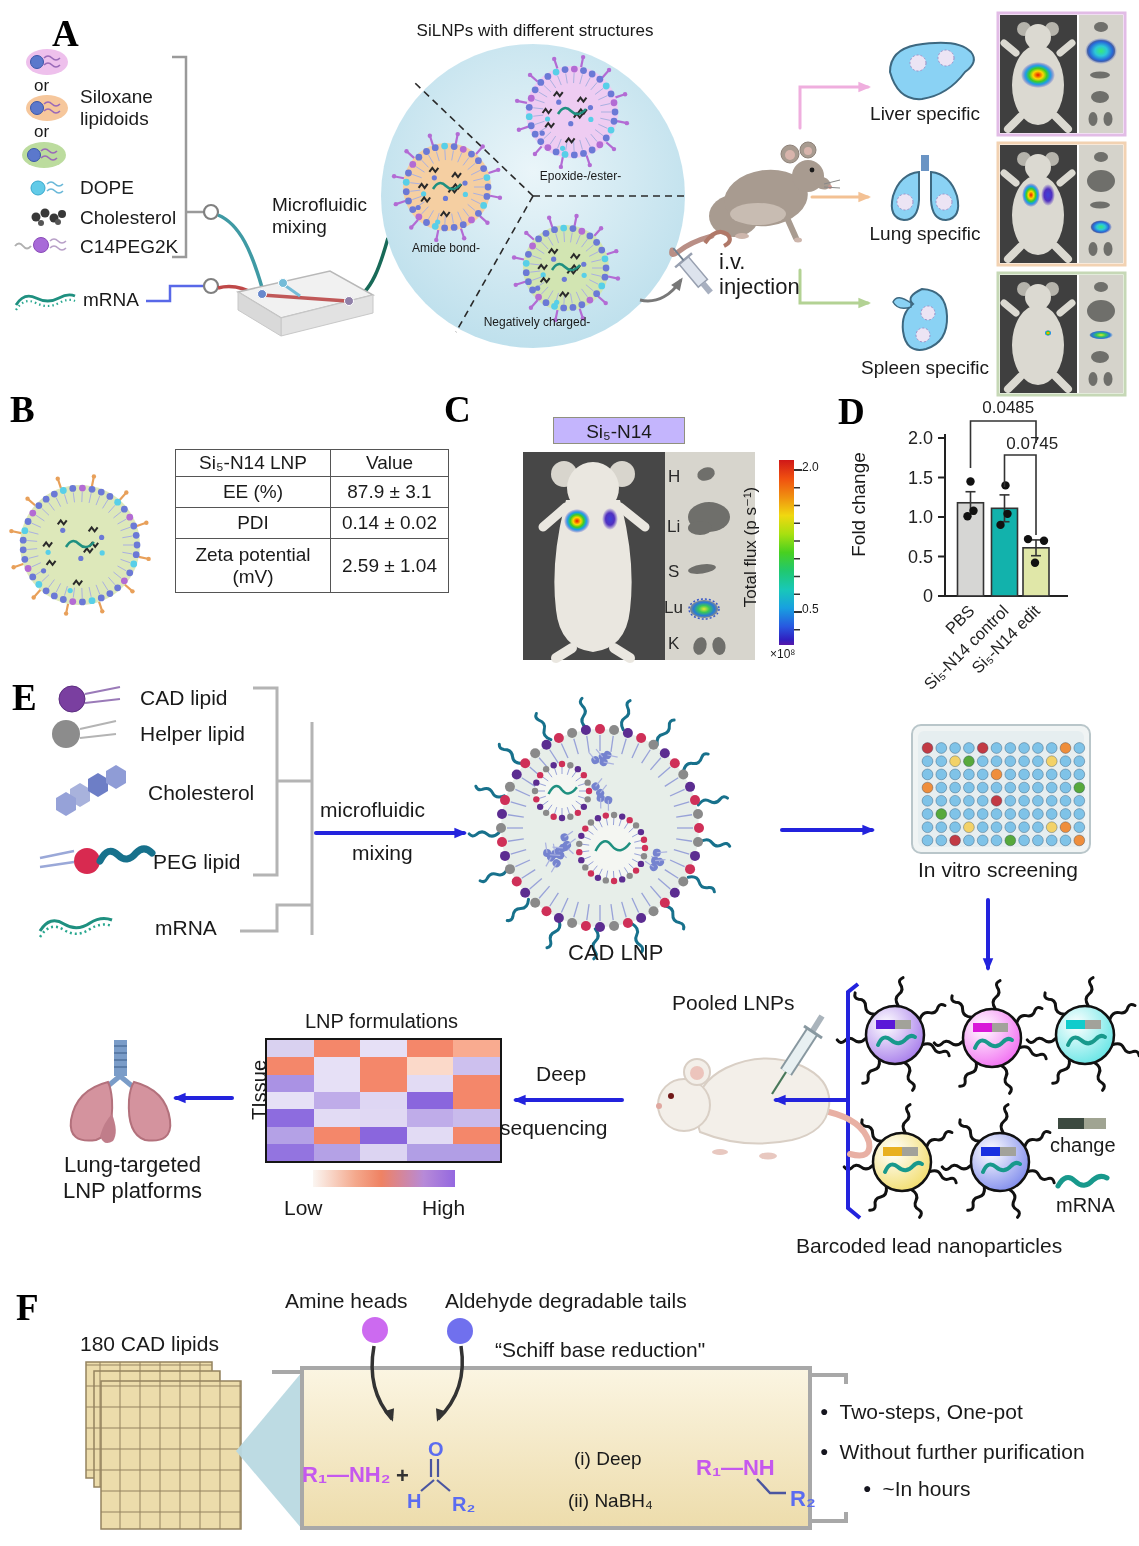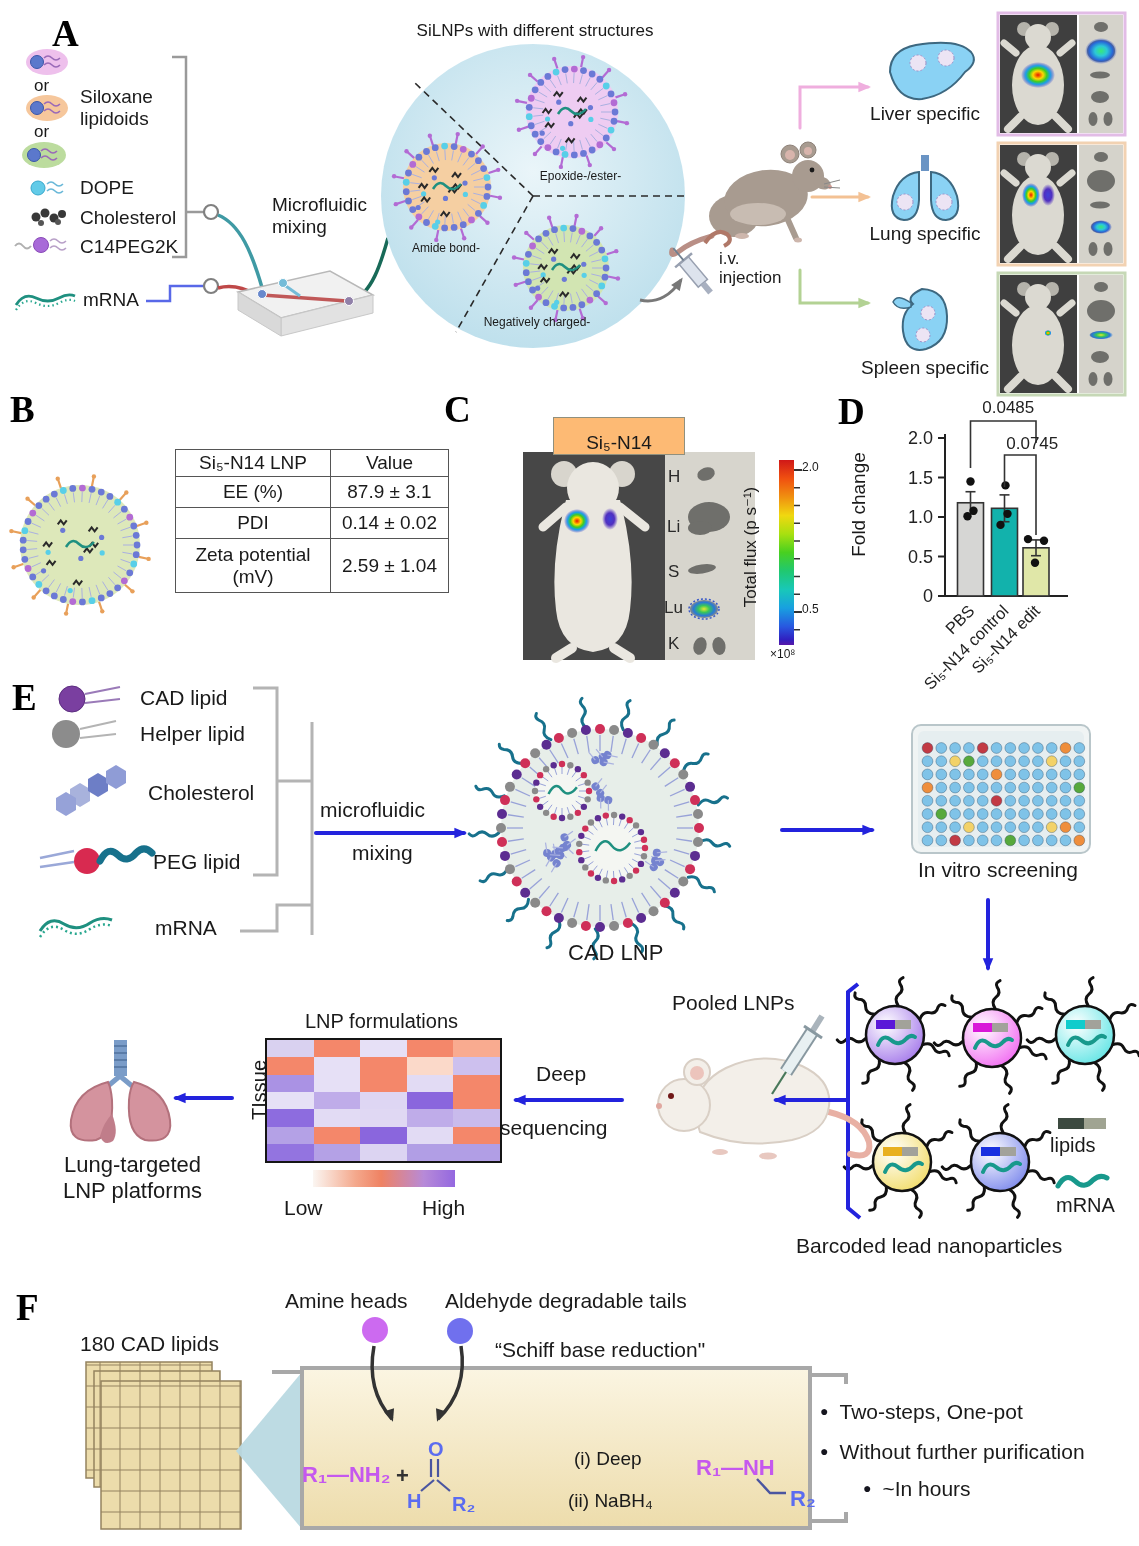--- a/index.html
+++ b/index.html
@@ -1,28 +1,28 @@
 <!DOCTYPE html>
 <html><head>
 <meta charset="utf-8">
 <style>
   html,body{margin:0;padding:0;background:#fff}
   #fig{position:relative;width:1139px;height:1546px;background:#fff;overflow:hidden;
        font-family:"Liberation Sans","DejaVu Sans",sans-serif;color:#1a1a1a}
   .txt{position:absolute;line-height:1.14}
   .plabel{position:absolute;font-family:"Liberation Serif","DejaVu Serif",serif;font-weight:bold;font-size:37px;color:#000}
-  .t16{font-size:12px}.t17{font-size:17px}.t18{font-size:17px}.t19{font-size:19px}
+  .t16{font-size:12px}.t17{font-size:17px}.t18{font-size:22px}.t19{font-size:19px}
   .t20{font-size:20px}.t21{font-size:21px}.t22{font-size:22px}
   .ctr{text-align:center}.nw{white-space:nowrap}
   .rot{transform:rotate(-90deg);transform-origin:0 0;text-align:center}
   .chem{position:absolute;font-weight:bold;font-size:22px;white-space:nowrap}
   .violet{color:#c558ee}.blue{color:#5b6cf0}
   .bullet{display:flex;align-items:flex-start;white-space:nowrap}
   .bullet::before{content:"\25CF";font-size:14px;margin-right:11px;line-height:1.7;color:#15151f}
-  #sampleC{background:#fdba74;border:1.5px solid #90907e;padding-top:14px}
+  #sampleC{background:#c4b5fd;border:1.5px solid #90907e;padding-top:3px}
   #tblB{position:absolute;left:175px;top:449px;border-collapse:collapse;font-size:19px;text-align:center;color:#1a1a1a}
   #tblB td,#tblB th{border:1.7px solid #555;font-weight:normal;padding:1px 4px}
   #heatmap{position:absolute;left:265px;top:1038px;width:233px;height:121px;border:2.5px solid #151515}
   #hm-grad{position:absolute;left:313px;top:1170px;width:142px;height:17px;
     background:linear-gradient(90deg,#fbf6f2,#f4a88c 30%,#ef8263 48%,#b78ad8 78%,#9468e0)}
   svg{position:absolute;left:0;top:0}
   svg text{font-family:"Liberation Sans","DejaVu Sans",sans-serif}
   #chartD{left:850px;top:395px}
 </style>
 </head>
@@ -1522,21 +1522,21 @@
       <div style="position: absolute; left: 46.6px; top: 103.8px; width: 46.7px; height: 17.4px; background: rgb(180, 161, 230);"></div>
       <div style="position: absolute; left: 93.2px; top: 103.8px; width: 46.7px; height: 17.4px; background: rgb(220, 212, 242);"></div>
       <div style="position: absolute; left: 139.8px; top: 103.8px; width: 46.7px; height: 17.4px; background: rgb(177, 158, 229);"></div>
       <div style="position: absolute; left: 186.4px; top: 103.8px; width: 46.7px; height: 17.4px; background: rgb(177, 158, 229);"></div>
     </div>
 <div id="hm-grad"></div>
 <div class="txt t21" style="left:284px;top:1196px">Low</div>
 <div class="txt t21" style="left:422px;top:1196px">High</div>
 <div class="txt t22 ctr nw" style="left:40px;top:1152px;width:185px">Lung-targeted</div>
 <div class="txt t22 ctr nw" style="left:40px;top:1178px;width:185px">LNP platforms</div>
-<div class="txt t20" style="left:1050px;top:1134px">lipids</div>
+<div class="txt t20" style="left:1050px;top:1134px">change</div>
 <div class="txt t20" style="left:1056px;top:1194px">mRNA</div>
 <div class="txt t21 nw" style="left:796px;top:1234px">Barcoded lead nanoparticles</div>
 
 <div class="plabel" style="left:16px;top:1286px">F</div>
 <div class="txt t21 nw" style="left:80px;top:1332px">180 CAD lipids</div>
 <div class="txt t21 nw" style="left:285px;top:1289px">Amine heads</div>
 <div class="txt t21 nw" style="left:445px;top:1289px">Aldehyde degradable tails</div>
 <div class="txt t21 nw" style="left:495px;top:1338px">“Schiff base reduction"</div>
 <div class="chem violet" style="left:302px;top:1462px">R₁—NH₂</div>
 <div class="chem" style="left:396px;top:1463px;color:#333">+</div>

